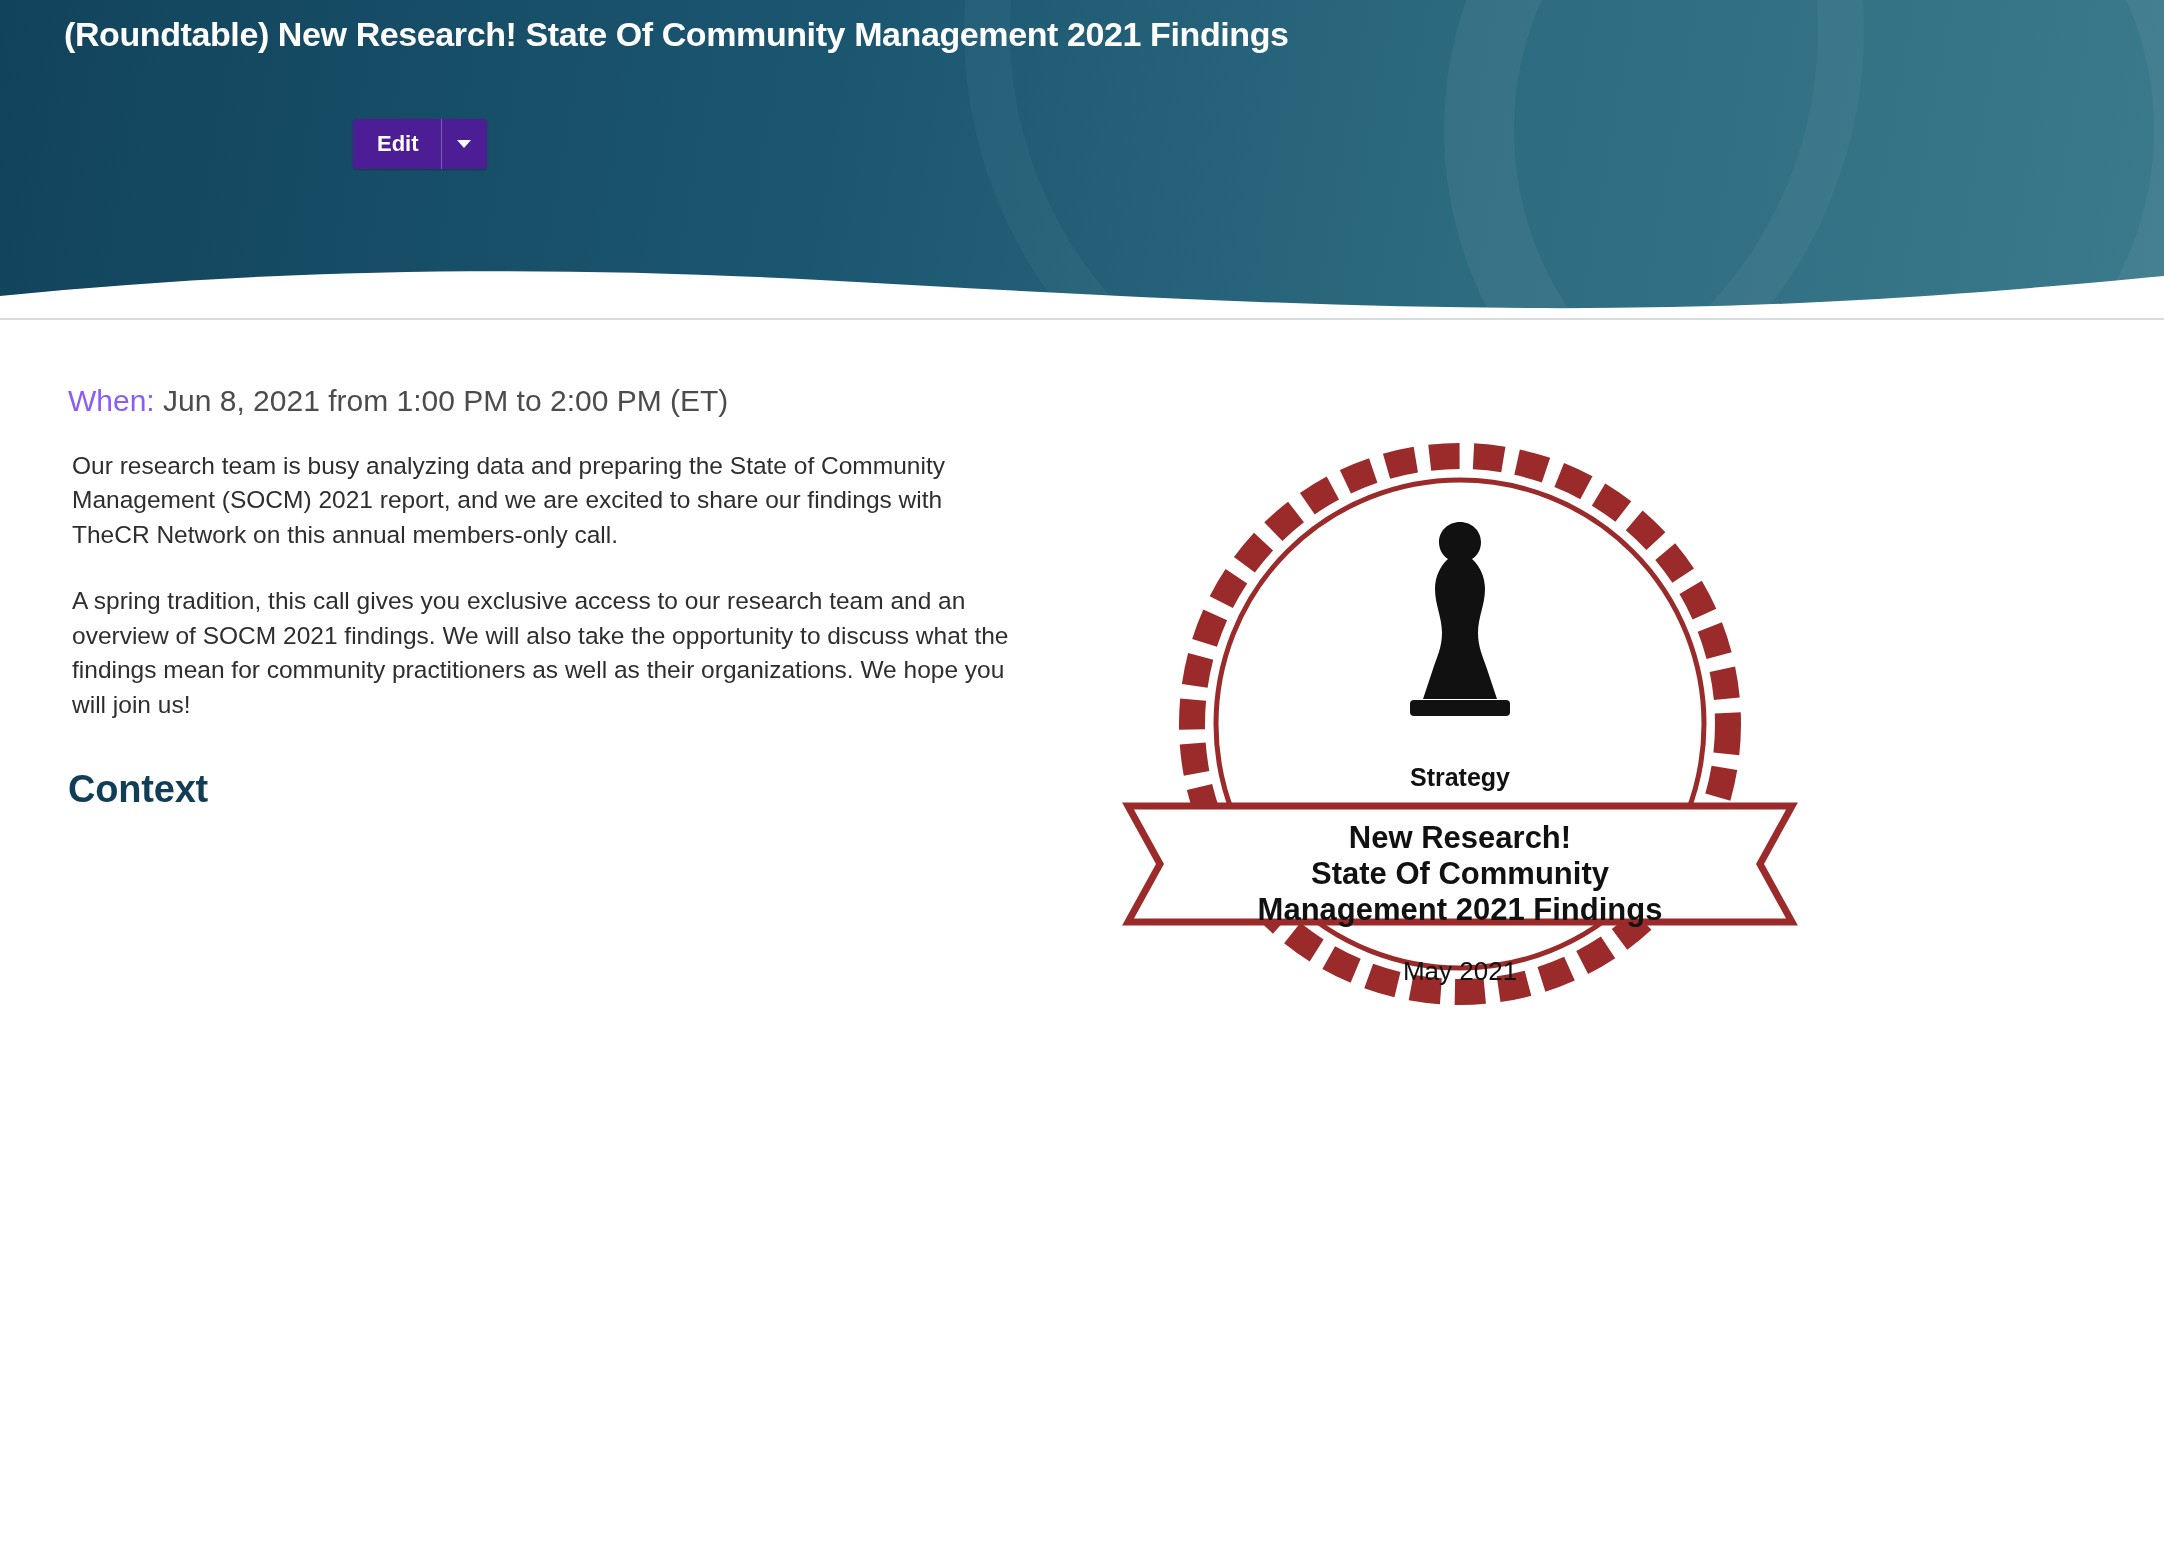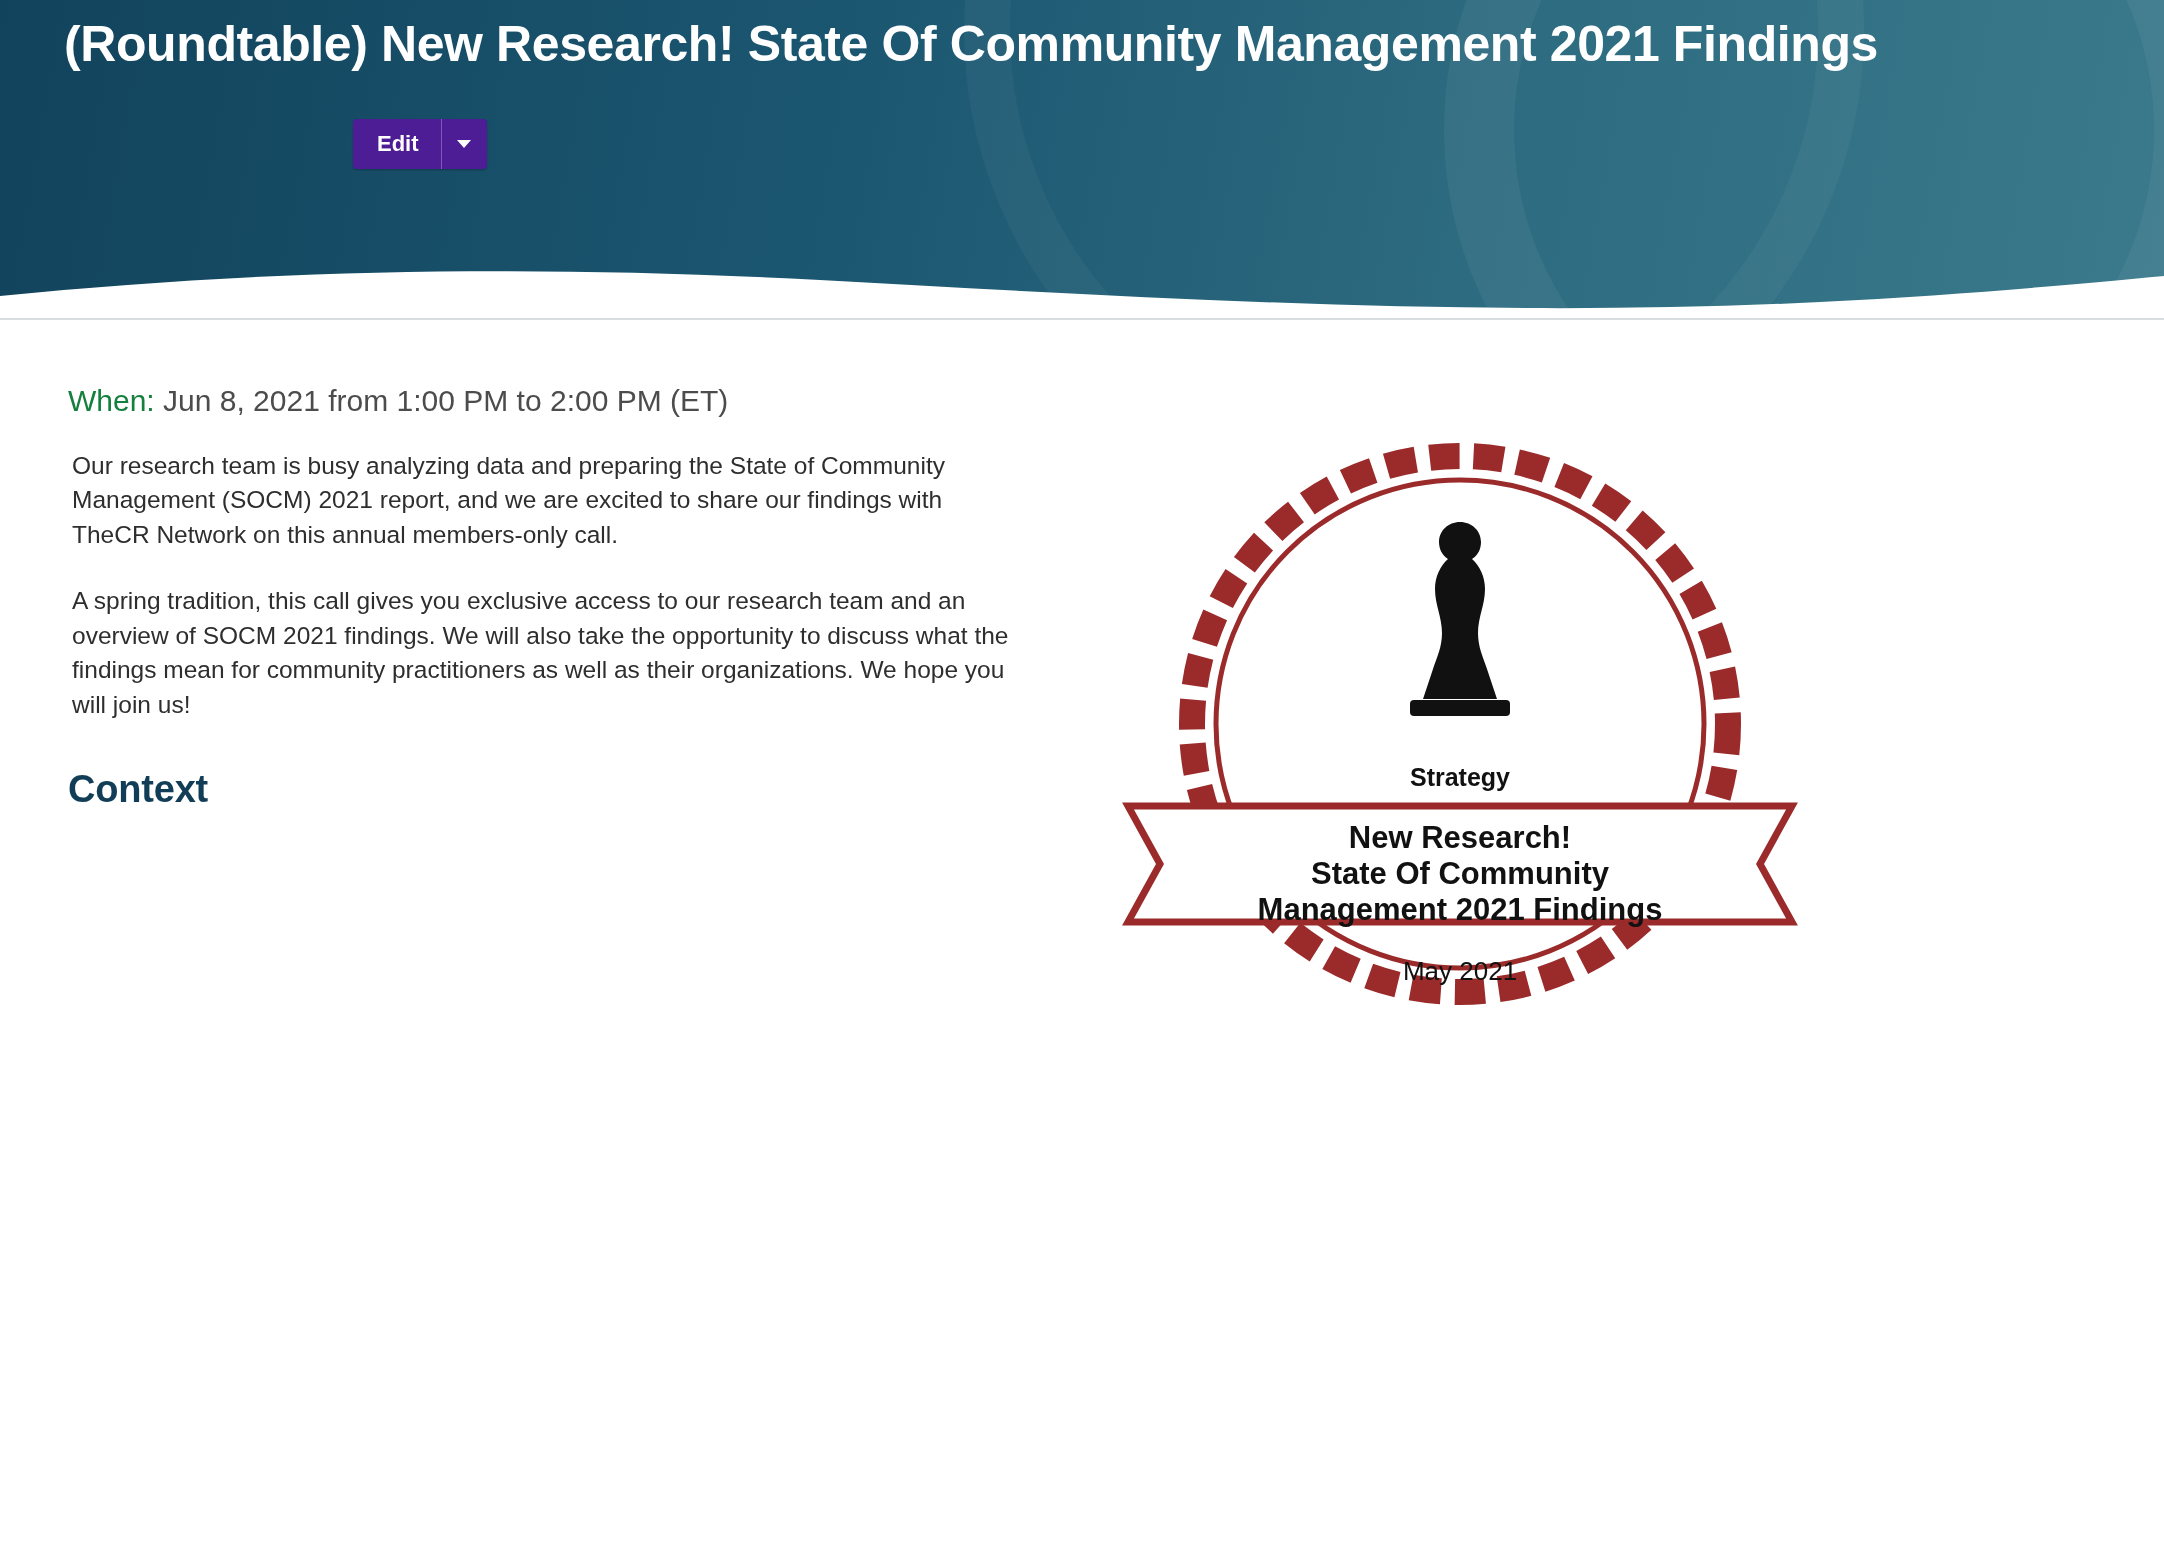--- a/index.html
+++ b/index.html
@@ -45,21 +45,21 @@
     width: 100%;
     height: 60px;
   }
   .hero-inner {
     position: relative;
     z-index: 4;
     padding: 14px 60px 0 64px;
   }
   .hero-title {
     color: #ffffff;
-    font-size: 50px;
+    font-size: 34px;
     line-height: 1.22;
     font-weight: bold;
     letter-spacing: -0.4px;
     margin: 0;
     max-width: 1960px;
     display: inline;
   }
 
   
   .edit-group {
@@ -120,21 +120,21 @@
     padding: 20px 40px 0 20px;
     display: flex;
   }
 
   .meta-line {
     font-size: 30px;
     color: #4c4c4c;
     line-height: 1.42;
     font-family: "Liberation Sans", sans-serif;
   }
-  .meta-label { color: #15803d; }
+  .meta-label { color: #8b5cf6; }
   .meta-value { color: #4c4c4c; }
   .meta-link {
     color: #a32020;
     text-decoration: underline;
     cursor: pointer;
   }
   .meta-block { margin-bottom: 26px; }
 
   p.body-text {
     font-size: 24.5px;

